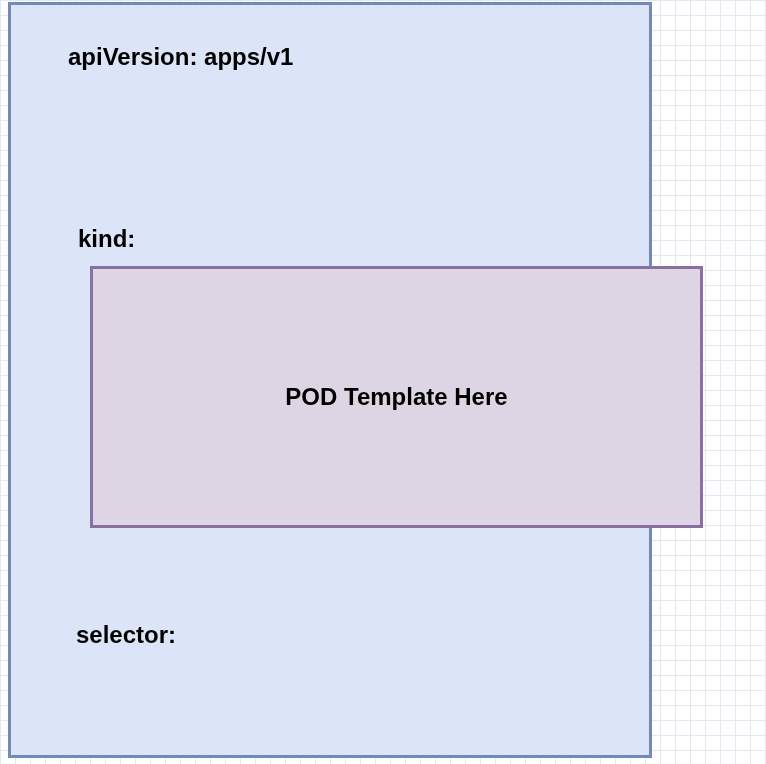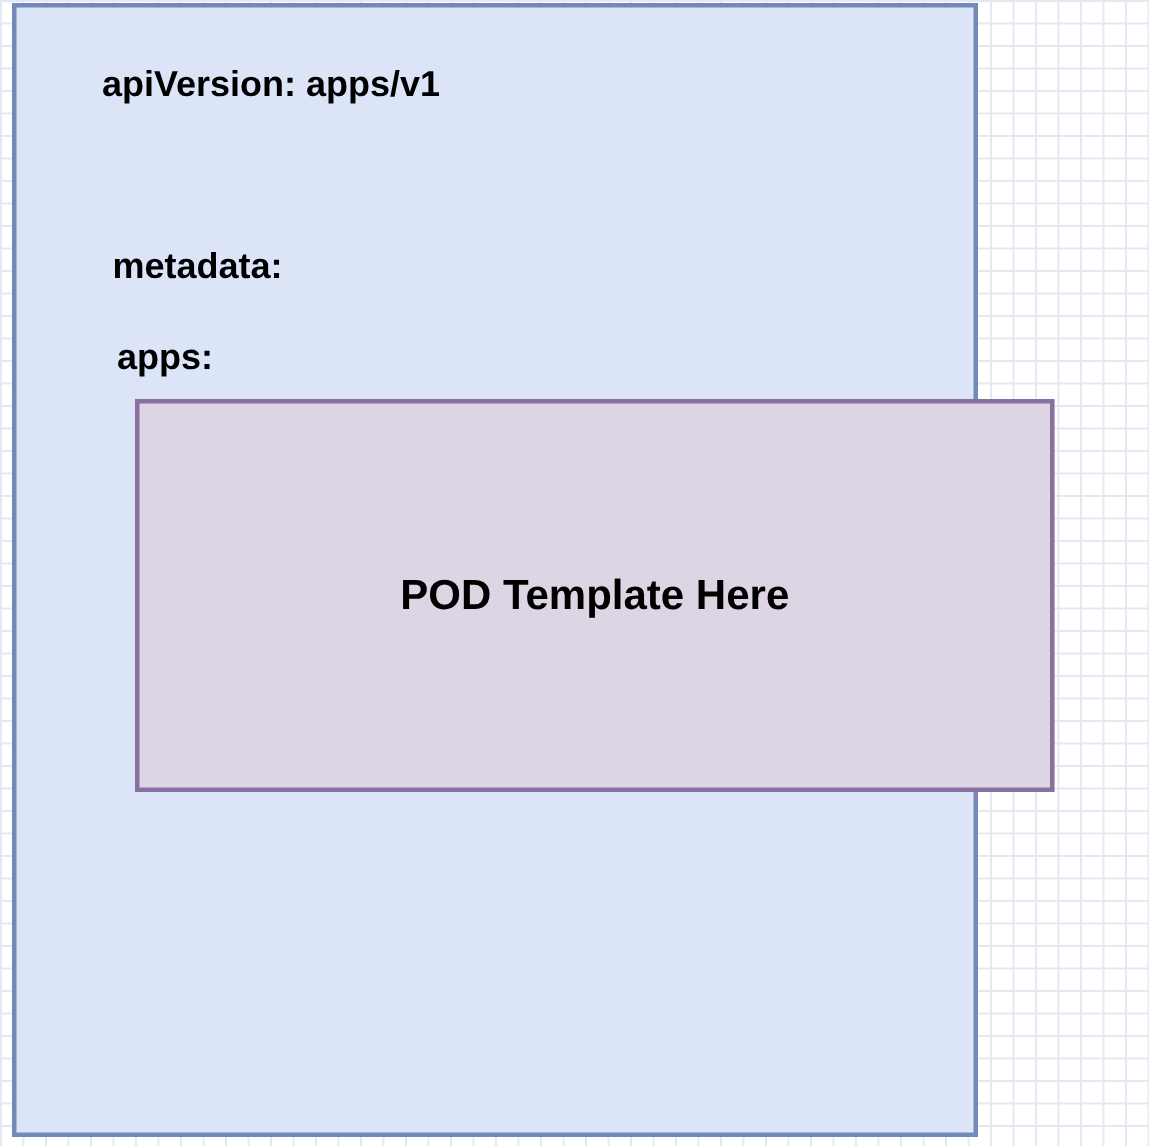--- a/index.html
+++ b/index.html
@@ -51,39 +51,39 @@
     top: 261px;
     width: 613px;
     height: 262px;
     background: var(--inner-fill);
     border: 3px solid var(--inner-stroke);
     display: flex;
     align-items: center;
     justify-content: center;
   }
   .inner-box-label {
-    font-size: 28px;
+    font-size: 24px;
     font-weight: bold;
     color: var(--text);
     white-space: nowrap;
   }
 </style>
 </head>
 <body>
 
 <div class="page">
   <div class="outer-box">
 
     <span class="yaml-line line-apiversion">apiVersion: apps/v1</span>
 
 
-    <span class="yaml-line line-metadata">metadata:</span>
 
-    <span class="yaml-line line-spec">apps:</span>
+    <span class="yaml-line line-spec">kind:</span>
 
     <div class="inner-box">
       <span class="inner-box-label">POD Template Here</span>
     </div>
 
 
+    <span class="yaml-line line-selector">selector:</span>
 
   </div>
 </div>
 
 </body></html>

